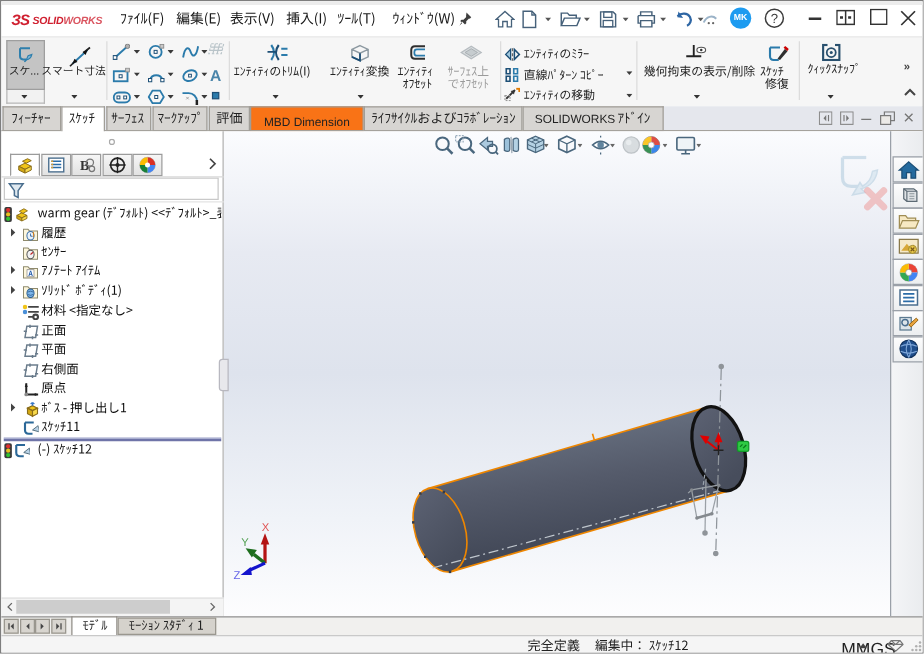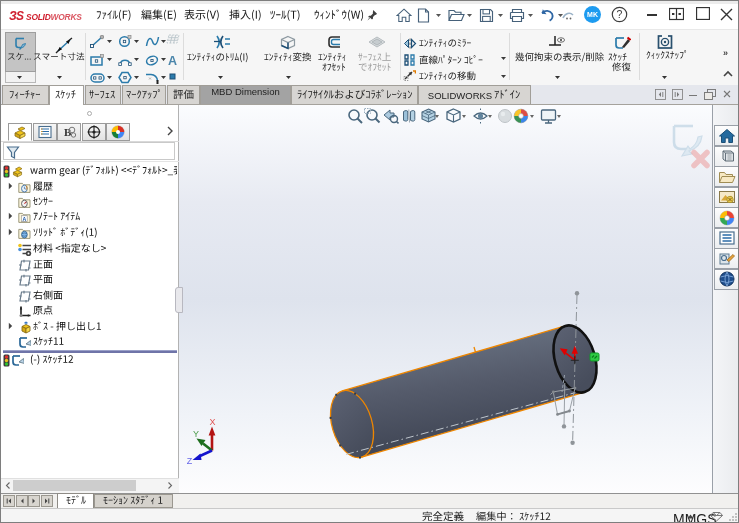--- a/index.html
+++ b/index.html
@@ -698,21 +698,21 @@
       </svg>
     </div>
     <div style="position:absolute;left:166px;top:84px;width:33px;height:20px;background:#d7d5d2;border:1px solid #a19e98;border-bottom:1px solid #a5a29c;display:flex;align-items:center;justify-content:center;">
       <svg width="22" height="13" style="vertical-align:top;" overflow="visible">
         <g fill="#222" transform="translate(0 9.2) scale(0.010500 -0.010500)">
           <use href="#q76"></use>
           <use href="#q77" x="1000"></use>
         </g>
       </svg>
     </div>
-    <div style="position:absolute;left:199px;top:84px;width:91px;height:20px;background:#a3a3a3;border:1px solid #a19e98;border-bottom:1px solid #a5a29c;display:flex;align-items:flex-start;justify-content:center;">
+    <div style="position:absolute;left:199px;top:84px;width:91px;height:20px;background:#f97316;border:1px solid #a19e98;border-bottom:1px solid #a5a29c;display:flex;align-items:flex-end;justify-content:center;">
       <span style="font-size:9.5px;color:#222;">MBD Dimension</span>
     </div>
     <div style="position:absolute;left:290px;top:84px;width:127px;height:20px;background:#d7d5d2;border:1px solid #a19e98;border-bottom:1px solid #a5a29c;display:flex;align-items:center;justify-content:center;">
       <svg width="116" height="13" style="vertical-align:top;" overflow="visible">
         <g fill="#222" transform="translate(0 9.2) scale(0.010500 -0.010500)">
           <use href="#q49"></use>
           <use href="#q2" x="500"></use>
           <use href="#q0" x="1000"></use>
           <use href="#q43" x="1500"></use>
           <use href="#q2" x="2000"></use>

